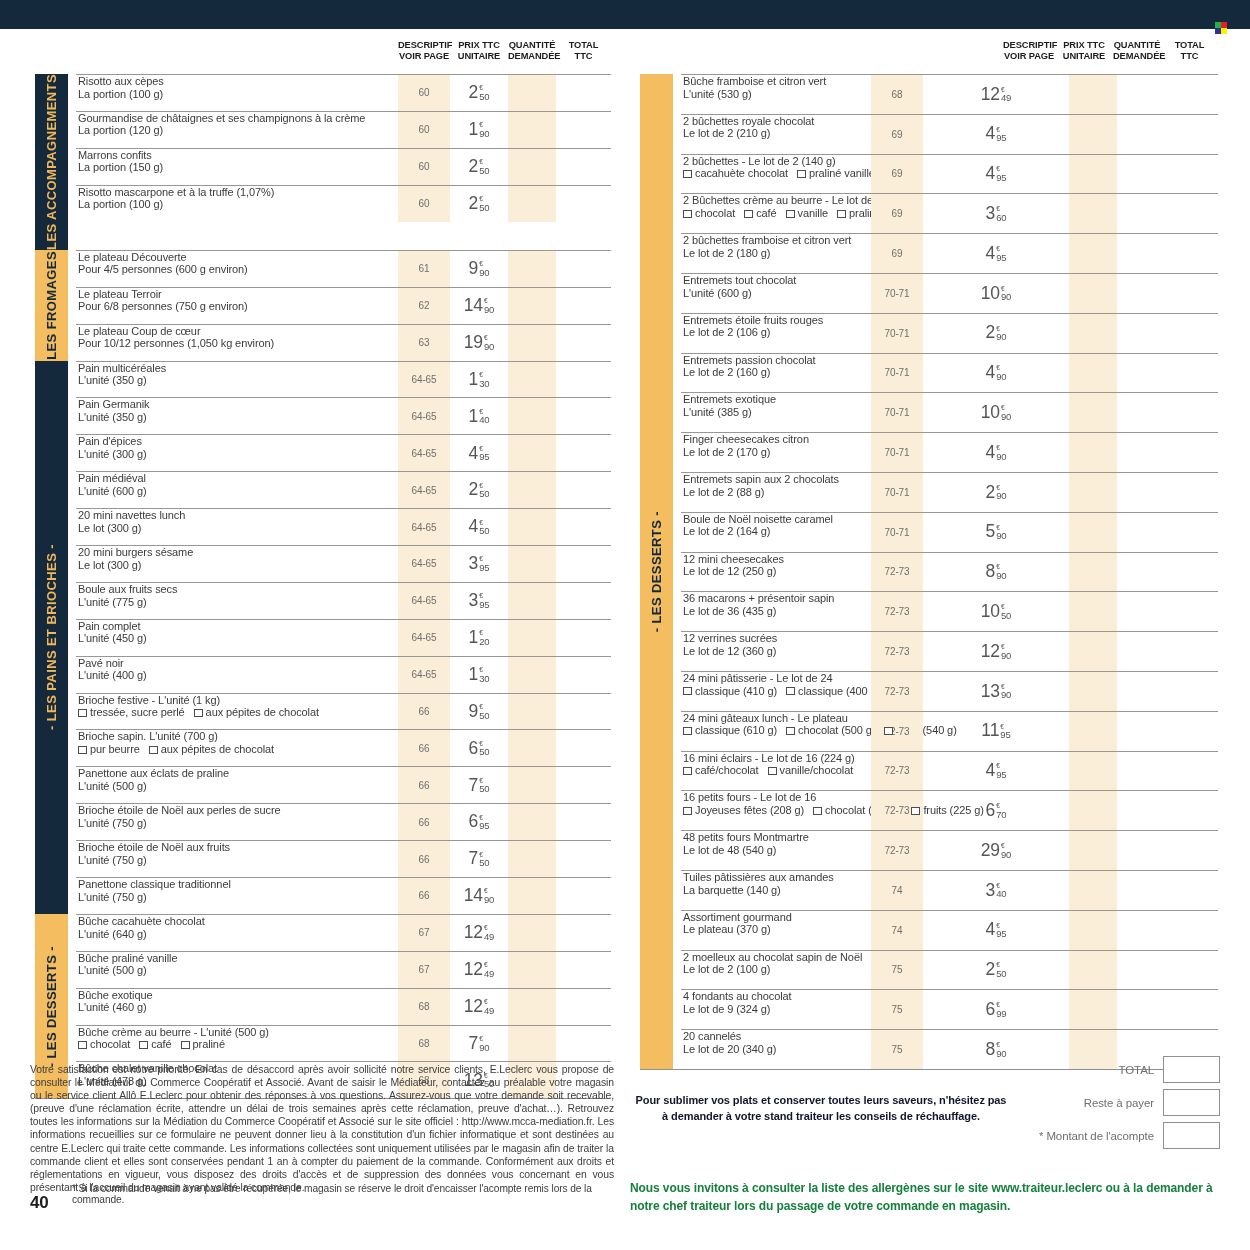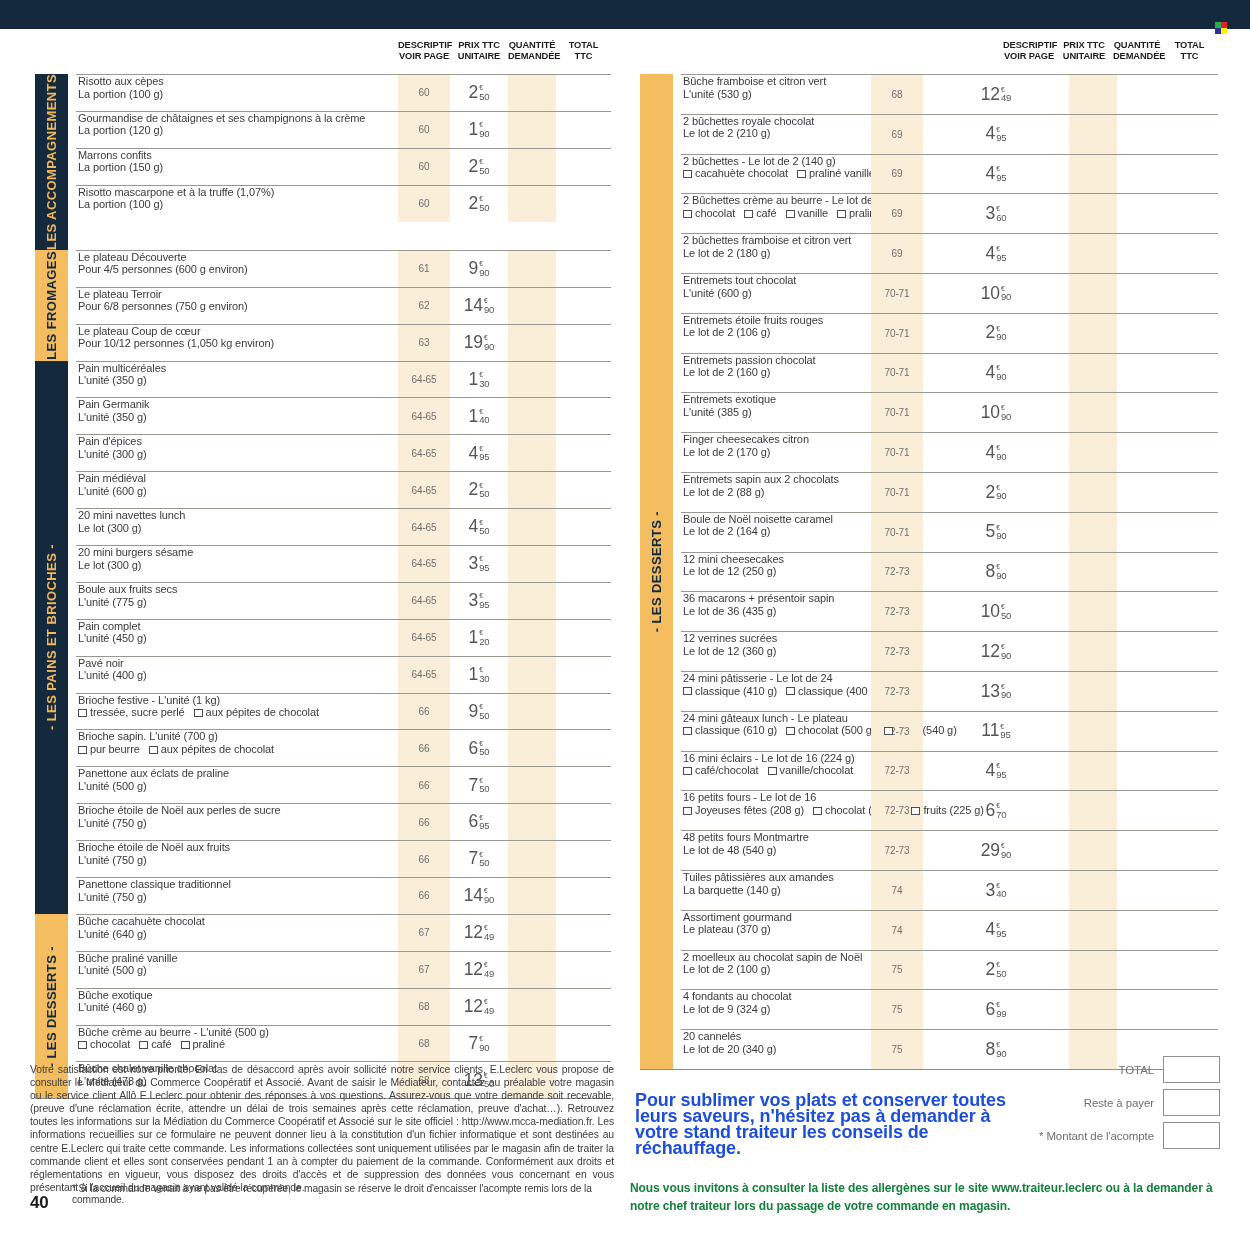--- a/index.html
+++ b/index.html
@@ -53,22 +53,22 @@
        position:relative;top:0.5px;background:#fff;}
   
   .legal{position:absolute;left:30px;top:1063px;width:584px;font-size:10.4px;line-height:13.1px;
          color:#3d3d3d;text-align:justify;}
   .footnote{position:absolute;left:72px;top:1183px;width:560px;font-size:10.2px;color:#3d3d3d;}
   .pageno{position:absolute;left:30px;top:1193px;font-size:17px;font-weight:bold;color:#1c1c1c;}
   .totals{position:absolute;left:760px;top:1056px;width:460px;display:flex;flex-direction:column;gap:6px;}
   .t-row{display:flex;align-items:center;justify-content:flex-end;gap:9px;height:27px;}
   .t-label{font-size:11.5px;color:#6f6f6f;}
   .t-box{width:55px;height:25px;border:1.6px solid #8f8f8f;background:#fff;flex:none;}
-  .reheat{position:absolute;left:635px;top:1092px;width:372px;font-size:18px;font-weight:bold;
-          color:#1d4ed8;line-height:16px;}
+  .reheat{position:absolute;left:635px;top:1092px;width:372px;font-size:11px;font-weight:bold;
+          color:#0f172a;line-height:16px;text-align:center;}
   .allergens{position:absolute;left:630px;top:1180px;width:600px;font-size:12px;font-weight:bold;
              color:#15803d;line-height:17.6px;}
 </style>
 </head>
 <body>
 
 <div class="page">
 
   <div class="topbar"></div>
   <div class="brandmark">

